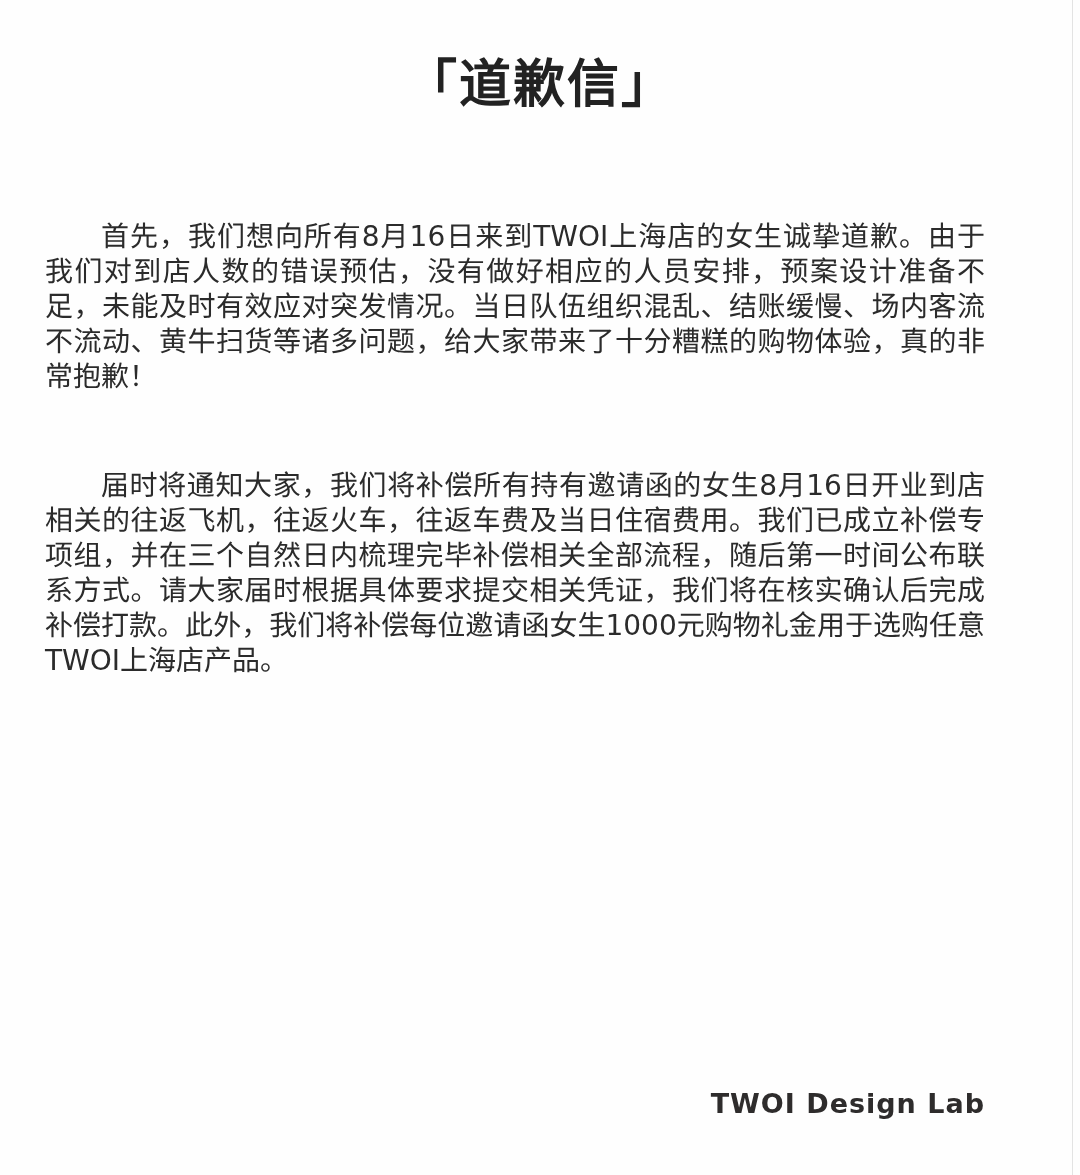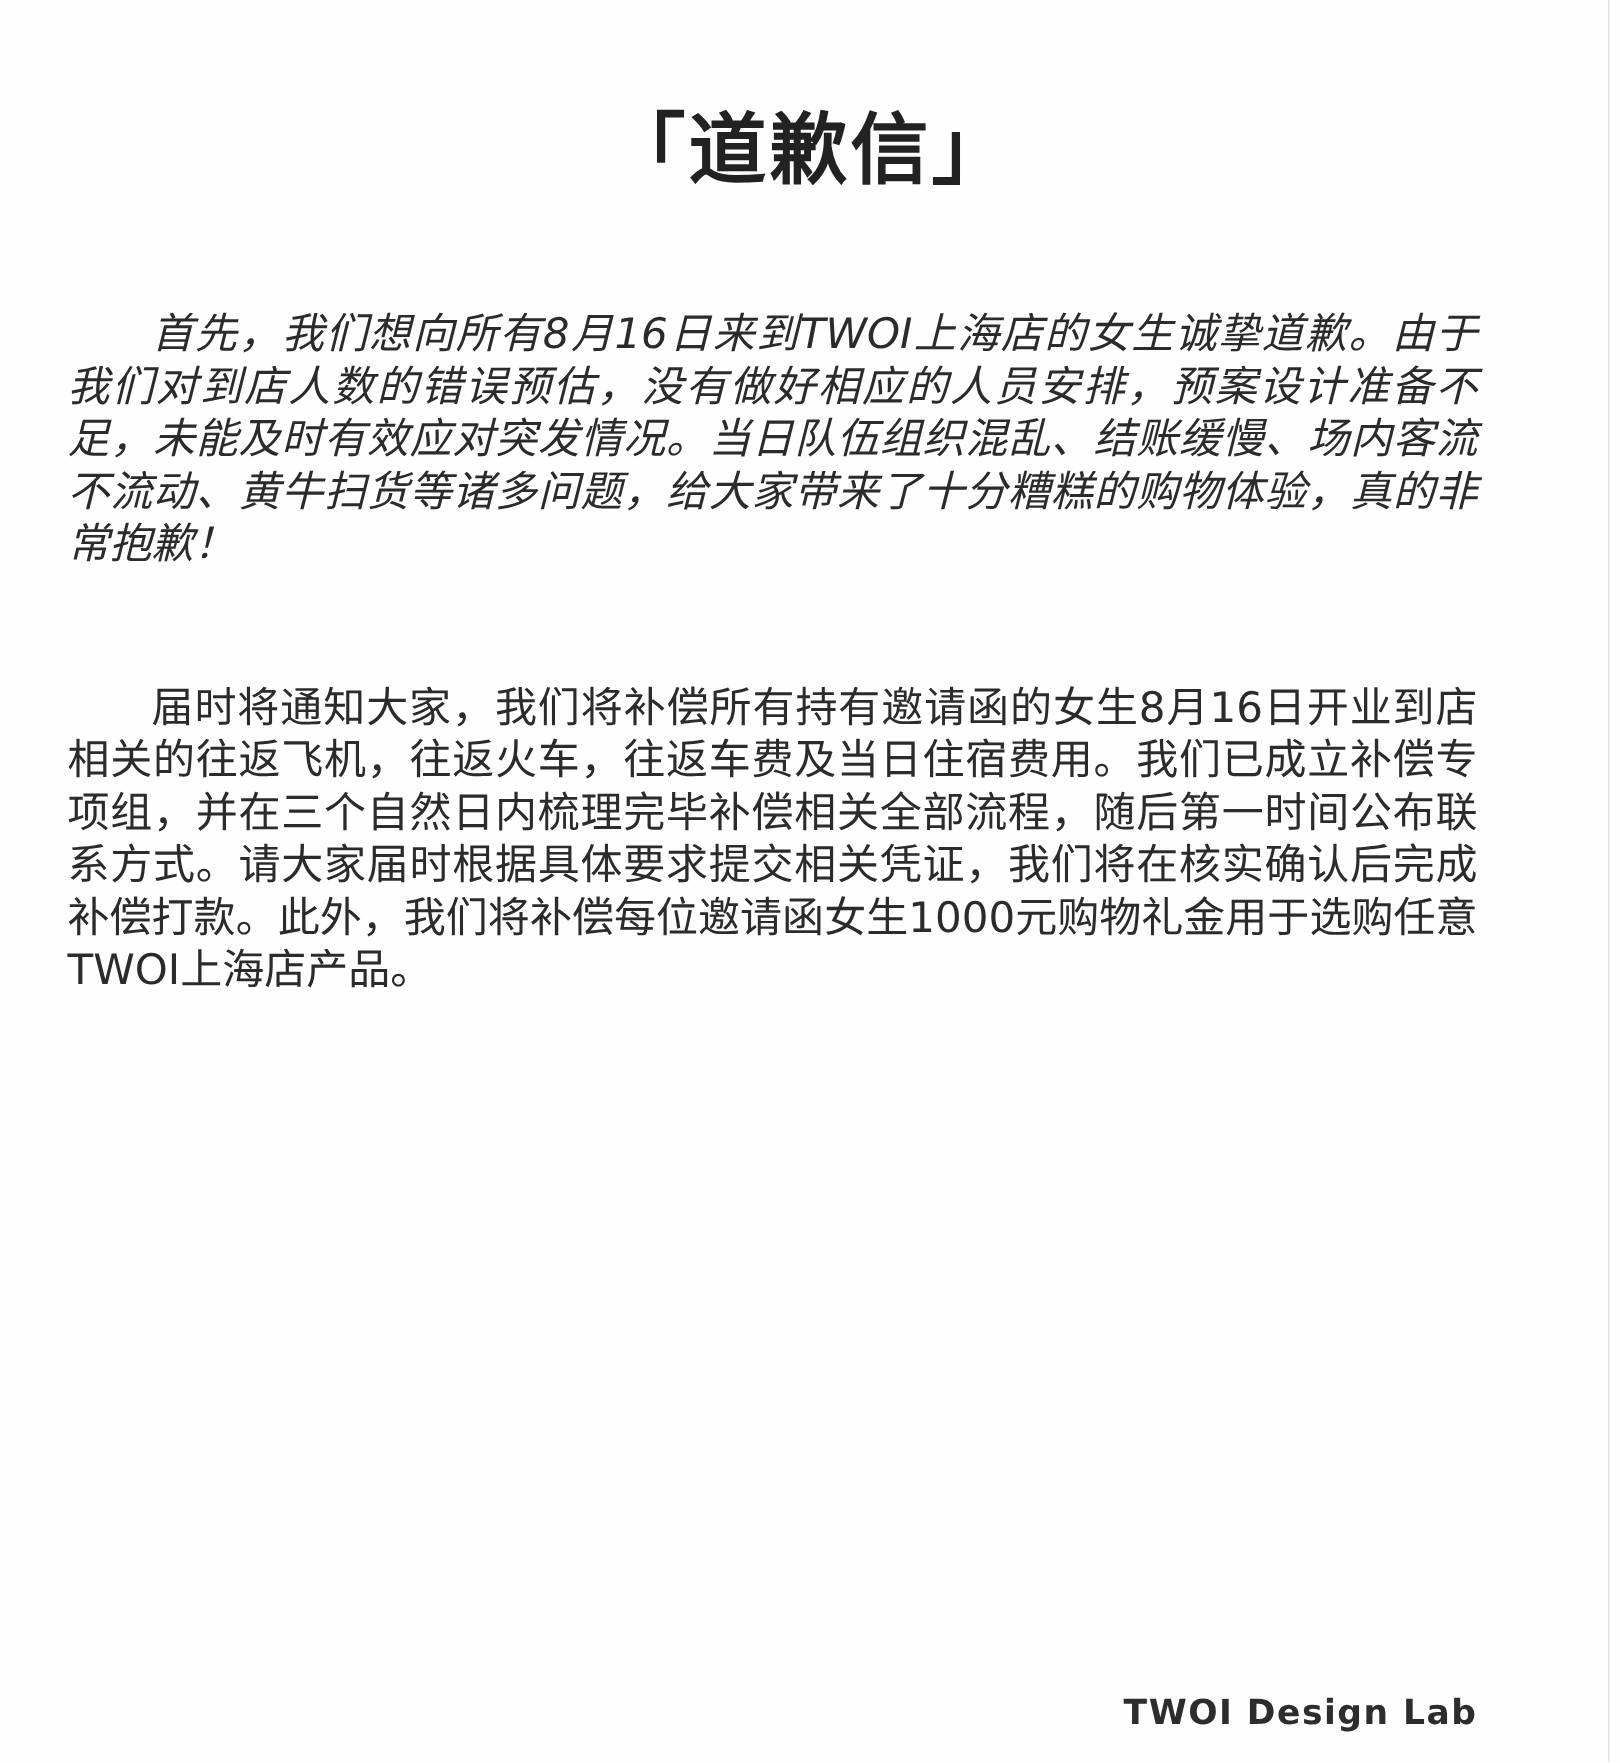--- a/index.html
+++ b/index.html
@@ -19,61 +19,60 @@
   }
   .page-edge-line {
     position: absolute;
     top: 0;
     right: 7px;
     width: 1px;
     height: 100%;
     background: #e3e3e3;
   }
   .letter-title {
-    margin: 16px;
+    margin: 0;
     padding-top: 42px;
     text-align: center;
     font-size: 52px;
     font-weight: bold;
     letter-spacing: 2px;
     color: #222222;
   }
   .letter-body {
     padding: 0 95px 0 45px;
     font-size: 28px;
     line-height: 35px;
     text-align: justify;
   }
   .para {
     margin: 0;
     text-indent: 2em;
   }
-  .para-1 { margin-top: 72px; font-style: italic; }
+  .para-1 { margin-top: 102px; }
   .para-2 { margin-top: 74px; }
   .plan-intro {
     margin: 84px 0 0 0;
     text-indent: 2em;
   }
   .plan-list {
     margin: 18px 0 0 0;
     padding-left: 44px;
   }
   .plan-list li {
     margin-bottom: 12px;
     padding-left: 6px;
   }
   .footer-signature {
     position: absolute;
     right: 95px;
     top: 1088px;
-    font-size: 23px;
+    font-size: 27px;
     font-weight: bold;
     letter-spacing: 1px;
     color: #2e2c2c;
-    margin-top: 41px;
   }
 </style>
 </head>
 <body>
 
 <div class="page">
 
   <h1 class="letter-title">「道歉信」</h1>
 
   <div class="letter-body">

